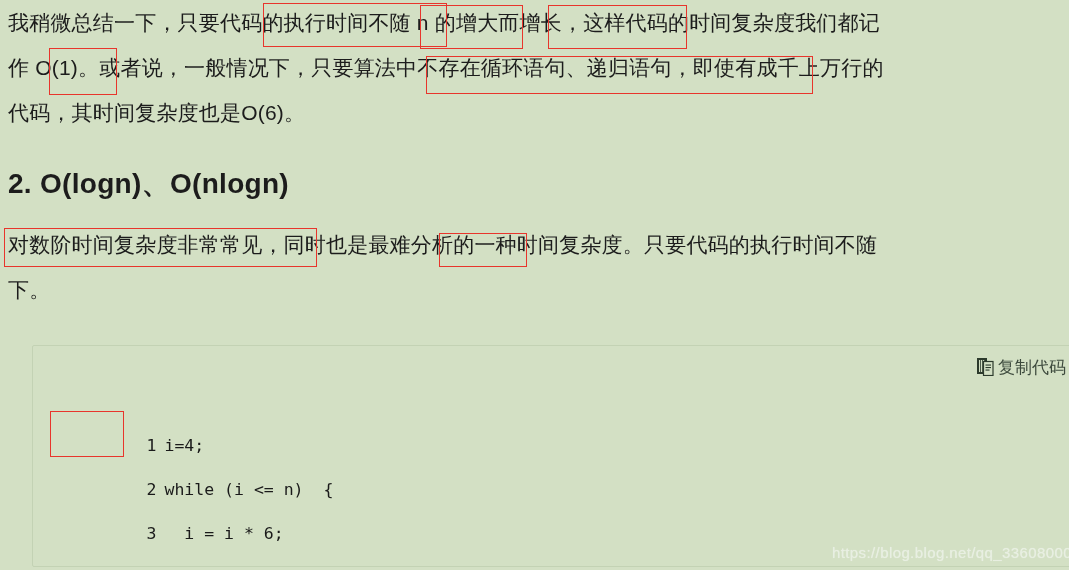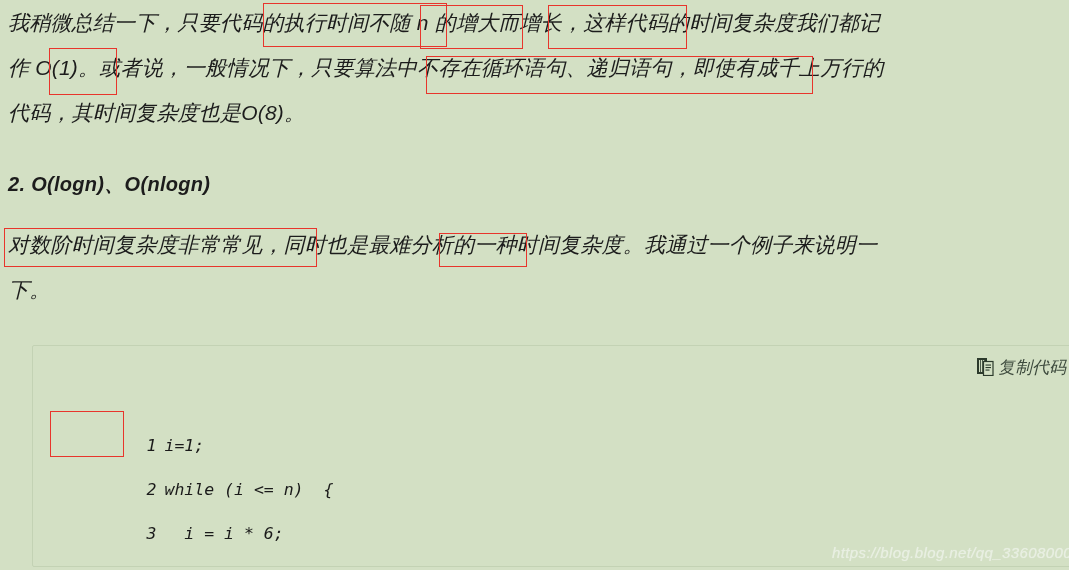--- a/index.html
+++ b/index.html
@@ -13,21 +13,20 @@
     font-family: "Liberation Sans", "DejaVu Sans", sans-serif;
     color: #1c1c1c;
     overflow: hidden;
     position: relative;
   }
 
   #page {
     position: relative;
     width: 1069px;
     height: 570px;
-    font-style: italic;
   }
 
   
   .para {
     position: absolute;
     left: 8px;
     width: 1053px;
     font-size: 21px;
     line-height: 45px;
     letter-spacing: 0.2px;
@@ -39,21 +38,21 @@
   }
 
   #para-intro { top: 0px; }
   #para-log   { top: 222px; }
 
   
   .heading {
     position: absolute;
     left: 8px;
     top: 164px;
-    font-size: 20px;
+    font-size: 28px;
     font-weight: bold;
     line-height: 40px;
     letter-spacing: 0.3px;
     white-space: nowrap;
   }
 
   
   .annot {
     position: absolute;
     border: 1.6px solid #e8352c;
@@ -128,27 +127,27 @@
   }
 </style>
 </head>
 <body>
 
 <div id="page">
 
   <div class="para" id="para-intro">
     <div class="pline">我稍微总结一下，只要代码的执行时间不随 n 的增大而增长，这样代码的时间复杂度我们都记</div>
     <div class="pline">作 O(1)。或者说，一般情况下，只要算法中不存在循环语句、递归语句，即使有成千上万行的</div>
-    <div class="pline">代码，其时间复杂度也是O(8)。</div>
+    <div class="pline">代码，其时间复杂度也是O(6)。</div>
   </div>
 
   <div class="heading">2. O(logn)、O(nlogn)</div>
 
   <div class="para" id="para-log">
-    <div class="pline">对数阶时间复杂度非常常见，同时也是最难分析的一种时间复杂度。我通过一个例子来说明一</div>
+    <div class="pline">对数阶时间复杂度非常常见，同时也是最难分析的一种时间复杂度。只要代码的执行时间不随</div>
     <div class="pline">下。</div>
   </div>
 
   <div id="code-block">
 
     <div id="copy-code-btn">
       <span class="ci">
         <svg width="17" height="18" viewBox="0 0 17 18" xmlns="http://www.w3.org/2000/svg">
           <rect x="0.5" y="0.5" width="9" height="15" fill="#2c3a2c" stroke="#2c3a2c" stroke-width="1"></rect>
           <rect x="2" y="2" width="1.2" height="12" fill="#d3e0c4"></rect>
@@ -158,21 +157,21 @@
           <rect x="8.5" y="6.5" width="5.5" height="1.1" fill="#2c3a2c"></rect>
           <rect x="8.5" y="9" width="5.5" height="1.1" fill="#2c3a2c"></rect>
           <rect x="8.5" y="11.5" width="4" height="1.1" fill="#2c3a2c"></rect>
         </svg>
       </span>
       <span>复制代码</span>
     </div>
 
     <div class="code-lines">
       <div class="code-line">
-        <span class="lnum">1</span><span>i=1;</span>
+        <span class="lnum">1</span><span>i=4;</span>
       </div>
       <div class="code-line">
         <span class="lnum">2</span><span>while (i &lt;= n)  {</span>
       </div>
       <div class="code-line">
         <span class="lnum">3</span><span>  i = i * 6;</span>
       </div>
       <div class="code-line">
         <span class="lnum">4</span><span>}</span>
       </div>

